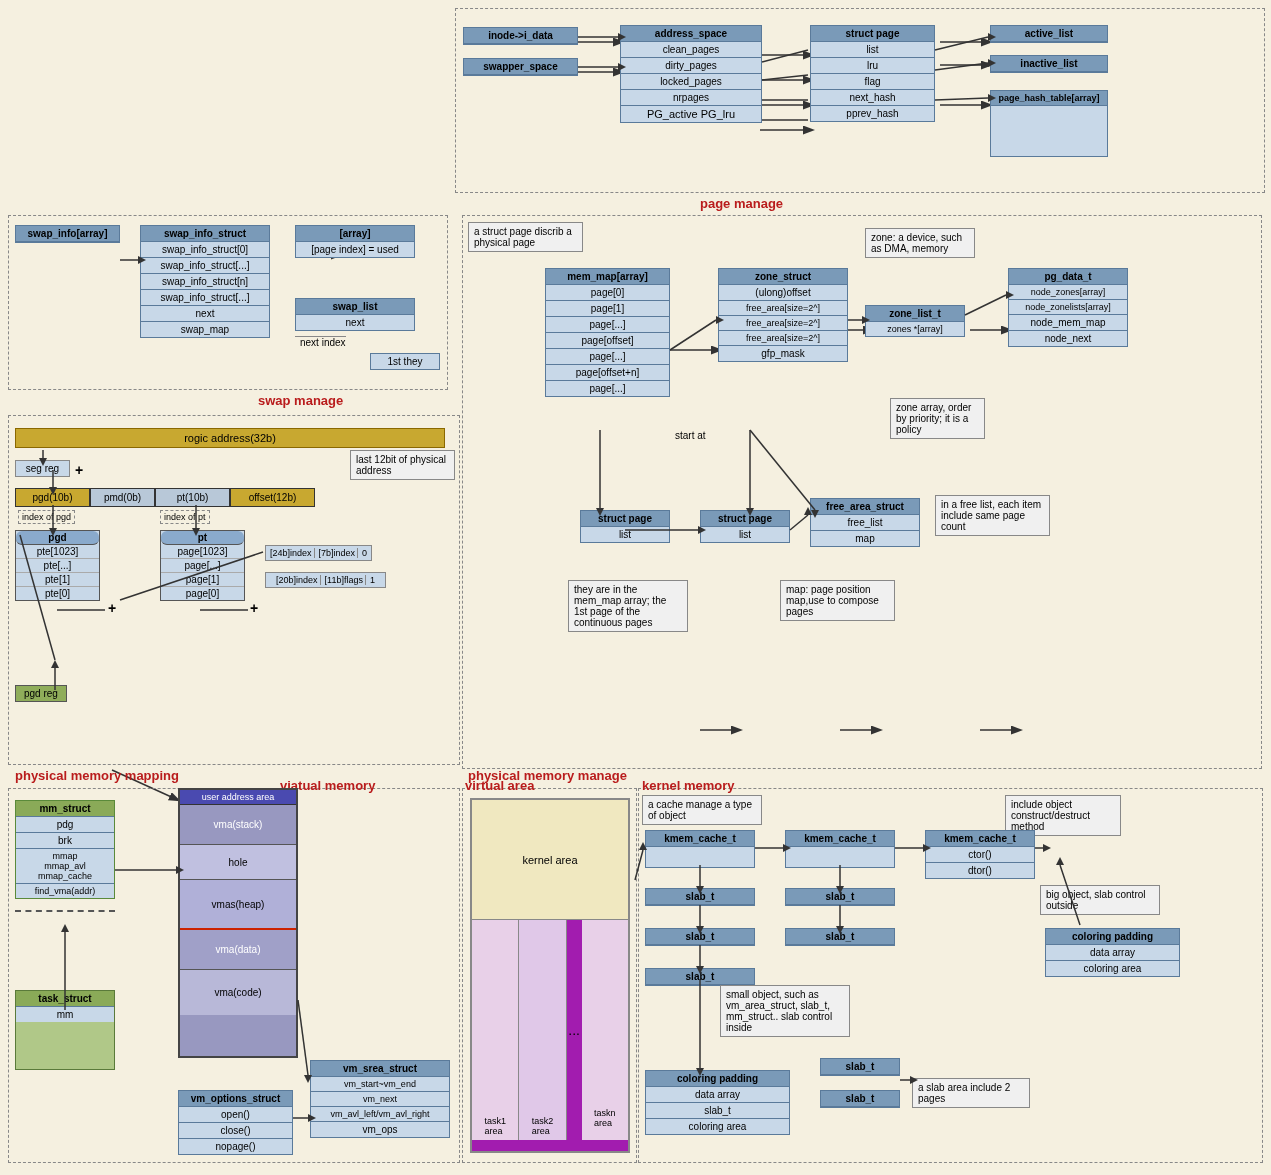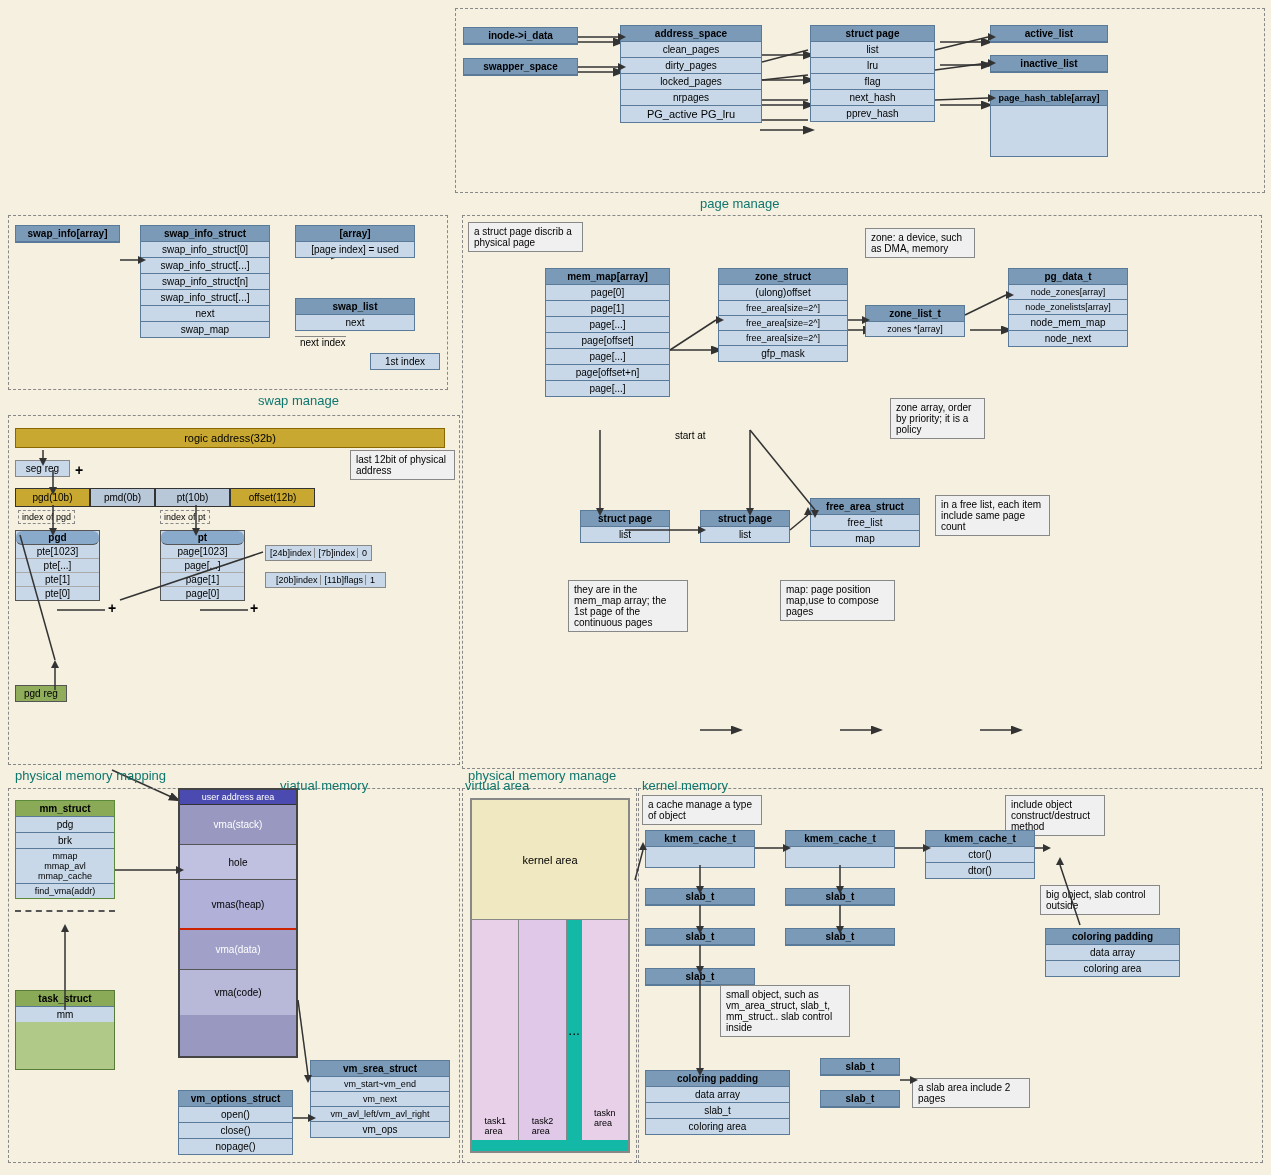--- a/index.html
+++ b/index.html
@@ -40,22 +40,22 @@
       font-size: 10px;
       background: #c8d8e8;
     }
     .uml-box .box-field:last-child {
       border-bottom: none;
     }
 
     
     .section-label {
       position: absolute;
-      color: #0f766e;
-      font-weight: normal;
+      color: #b91c1c;
+      font-weight: bold;
       font-size: 13px;
     }
 
     
     .section-border {
       position: absolute;
       border: 1.5px dashed #888;
       background: transparent;
     }
 
@@ -247,21 +247,21 @@
     <div class="box-title">[array]</div>
     <div class="box-field">[page index] = used</div>
   </div>
 
   <div class="uml-box" style="left:295px; top:298px; width:120px;">
     <div class="box-title">swap_list</div>
     <div class="box-field">next</div>
   </div>
   <div style="position:absolute; left:295px; top:336px; font-size:10px; border-top:1px solid #888; padding-left:5px;">next index</div>
   <div class="uml-box" style="left:370px; top:353px; width:70px;">
-    <div class="box-field">1st index</div>
+    <div class="box-field">1st they</div>
   </div>
 
   <div class="section-border" style="left:8px; top:415px; width:452px; height:350px;"></div>
   <div class="section-label" style="left:15px; top:768px;">physical memory mapping</div>
 
   <div class="logic-bar" style="left:15px; top:428px; width:430px;">rogic address(32b)</div>
 
   <div style="position:absolute; left:15px; top:460px; width:55px; border:1px solid #888; background:#c8d8e8; text-align:center; font-size:10px; padding:2px;">seg reg</div>
 
   <div style="position:absolute; left:75px; top:462px; font-size:14px; font-weight:bold;">+</div>
@@ -423,21 +423,21 @@
     <div class="box-field">open()</div>
     <div class="box-field">close()</div>
     <div class="box-field">nopage()</div>
   </div>
 
   <div style="position:absolute; left:15px; top:910px; width:100px; border-top:2px dashed #555;"></div>
 
   <div class="section-border" style="left:462px; top:788px; width:175px; height:375px;"></div>
   <div class="section-label" style="left:465px; top:778px;">virtual area</div>
 
-  <div style="position:absolute; left:470px; top:798px; width:160px; height:355px; border:2px solid #888; background:#14b8a6;">
+  <div style="position:absolute; left:470px; top:798px; width:160px; height:355px; border:2px solid #888; background:#a21caf;">
     <div style="background:#f0e8c0; height:120px; border-bottom:1px solid #888; display:flex; align-items:center; justify-content:center;">
       <span style="font-size:11px;">kernel area</span>
     </div>
     <div style="display:flex; height:220px;">
       <div style="flex:1; background:#e8d0e8; border-right:1px solid #888; display:flex; flex-direction:column; align-items:center; justify-content:flex-end; padding-bottom:4px;">
         <span style="font-size:9px;">task1<br>area</span>
       </div>
       <div style="flex:1; background:#e0c8e8; border-right:1px solid #888; display:flex; flex-direction:column; align-items:center; justify-content:flex-end; padding-bottom:4px;">
         <span style="font-size:9px;">task2<br>area</span>
       </div>
@@ -446,21 +446,21 @@
         <span style="font-size:9px;">taskn<br>area</span>
       </div>
     </div>
   </div>
 
   <div class="section-border" style="left:638px; top:788px; width:625px; height:375px;"></div>
   <div class="section-label" style="left:642px; top:778px;">kernel memory</div>
 
   <div class="note-box" style="left:642px; top:795px; width:120px;">a cache manage a type of object</div>
 
-  <div class="note-box" style="left:1005px; top:795px; width:100px;">include object construct/destruct method</div>
+  <div class="note-box" style="left:1005px; top:795px; width:116px;">include object construct/destruct method</div>
 
   <div class="uml-box" style="left:645px; top:830px; width:110px; min-height:35px;">
     <div class="box-title">kmem_cache_t</div>
     <div class="box-field" style="height:20px;"></div>
   </div>
 
   <div class="uml-box" style="left:785px; top:830px; width:110px; min-height:35px;">
     <div class="box-title">kmem_cache_t</div>
     <div class="box-field" style="height:20px;"></div>
   </div>

